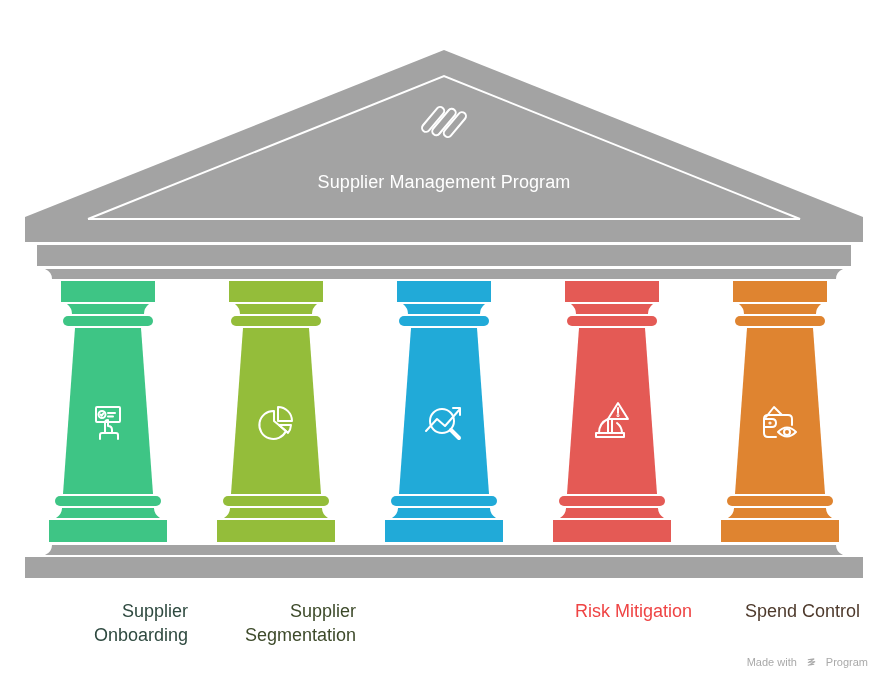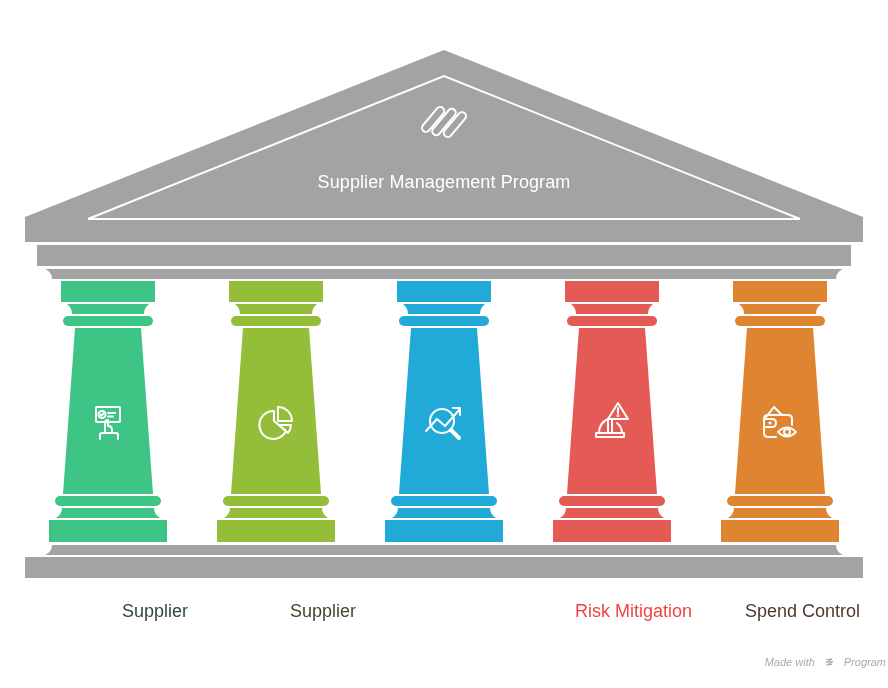--- a/index.html
+++ b/index.html
@@ -1,20 +1,20 @@
 <!DOCTYPE html>
 <html><head>
 <meta charset="utf-8">
 <style>
   html, body { margin: 0; padding: 0; background: #ffffff; }
   body { width: 888px; height: 688px; position: relative; overflow: hidden; font-family: "Liberation Sans", sans-serif; }
   #stage { position: absolute; left: 0; top: 0; width: 888px; height: 688px; }
   .roof-title { position: absolute; left: 244px; width: 400px; top: 172px; text-align: center; color: #ffffff; font-size: 18px; letter-spacing: 0.1px; }
   .pillar-label { position: absolute; top: 599px; width: 160px; text-align: right; font-size: 18px; line-height: 24px; }
-  .watermark { position: absolute; right: 2px; top: 656px; font-size: 11px; color: #a9a9a9; display: flex; align-items: center; gap: 9px; font-style: italic; }
+  .watermark { position: absolute; right: 20px; top: 656px; font-size: 11px; color: #a9a9a9; display: flex; align-items: center; gap: 9px; }
   .watermark svg { width: 11px; height: 11px; }
 </style>
 </head>
 <body>
 
 <svg id="stage" viewBox="0 0 888 688" xmlns="http://www.w3.org/2000/svg">
 
   <g>
     <polygon points="444,50 863,217 863,242 25,242 25,217" fill="#a3a3a3"></polygon>
     <polyline points="88,219 444,76 800,219 88,219" fill="none" stroke="#ffffff" stroke-width="2"></polyline>
@@ -124,23 +124,25 @@
         <circle cx="7" cy="9" r="3"></circle>
       </g>
     </g>
 </svg>
 
 <div class="roof-title">Supplier Management Program</div>
 
 <div id="labels">
     <div class="pillar-label" style="left: 28px; color: rgb(47, 74, 64);">
       <div>Supplier</div>
+      <div>Onboarding</div>
     </div>
     <div class="pillar-label" style="left: 196px; color: rgb(61, 74, 42);">
       <div>Supplier</div>
+      <div>Segmentation</div>
     </div>
     <div class="pillar-label" style="left: 364px; color: rgb(45, 63, 74);">
     </div>
     <div class="pillar-label" style="left: 532px; color: #ef4444;">
       <div>Risk Mitigation</div>
     </div>
     <div class="pillar-label" style="left: 700px; color: rgb(78, 58, 44);">
       <div>Spend Control</div>
     </div>
   </div>

